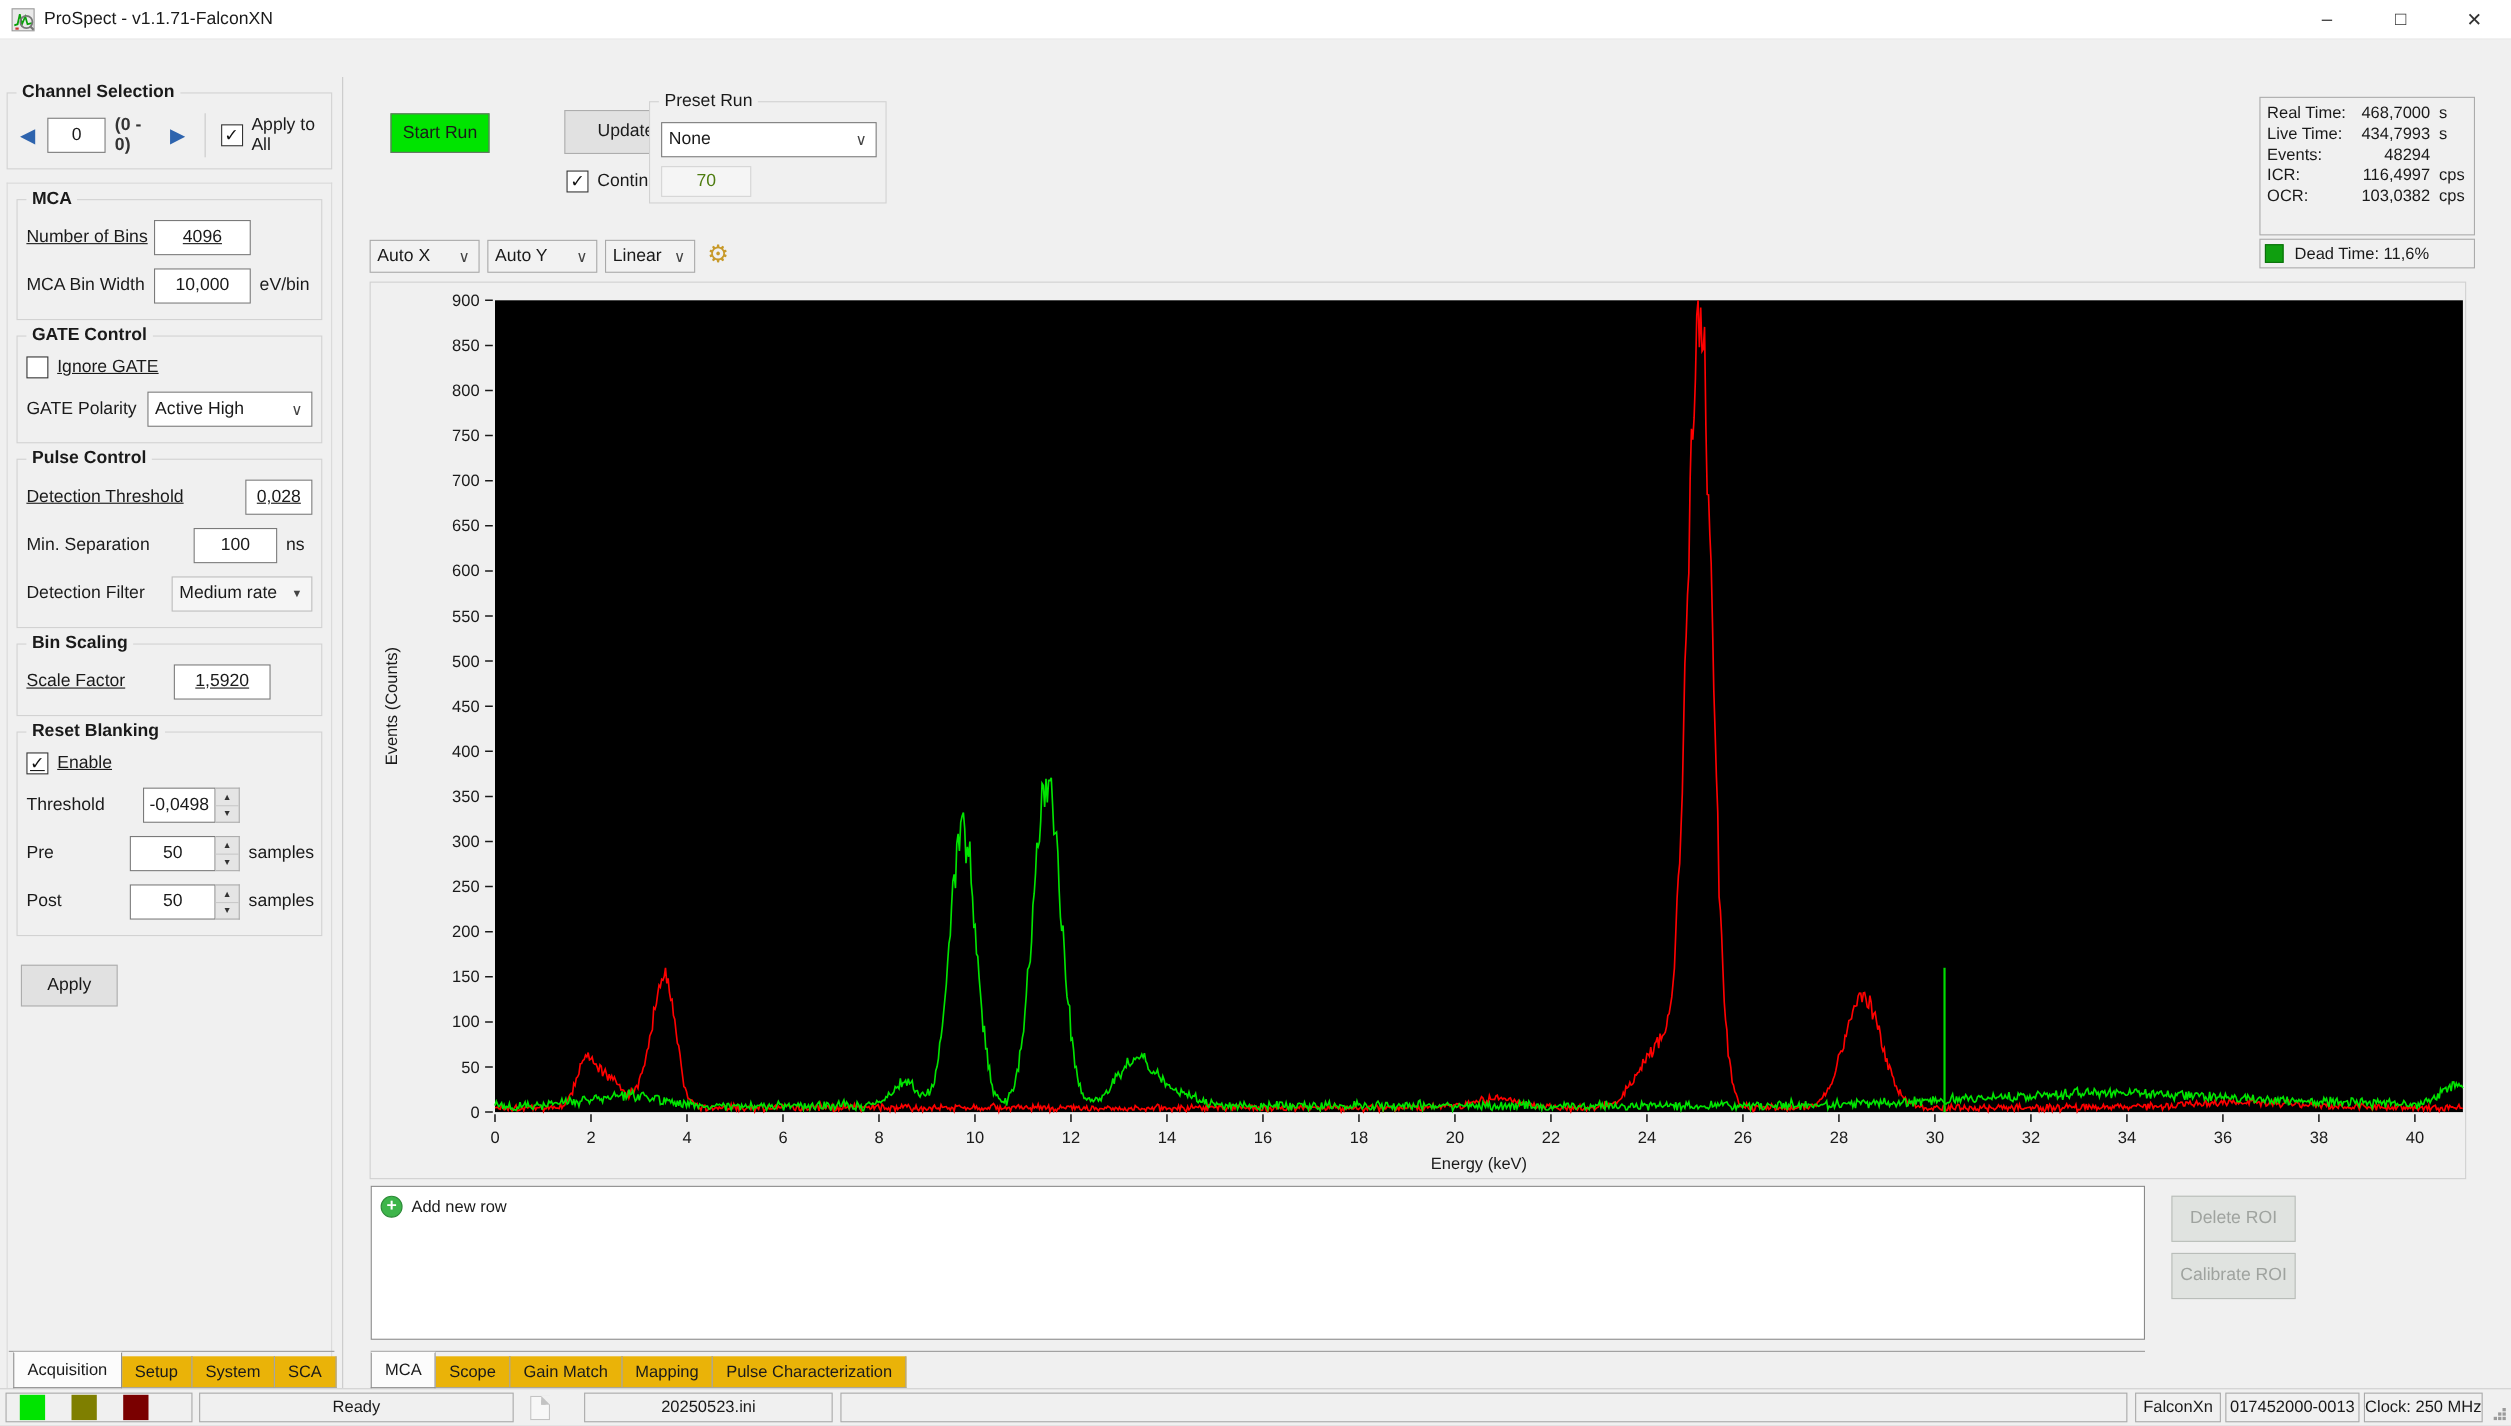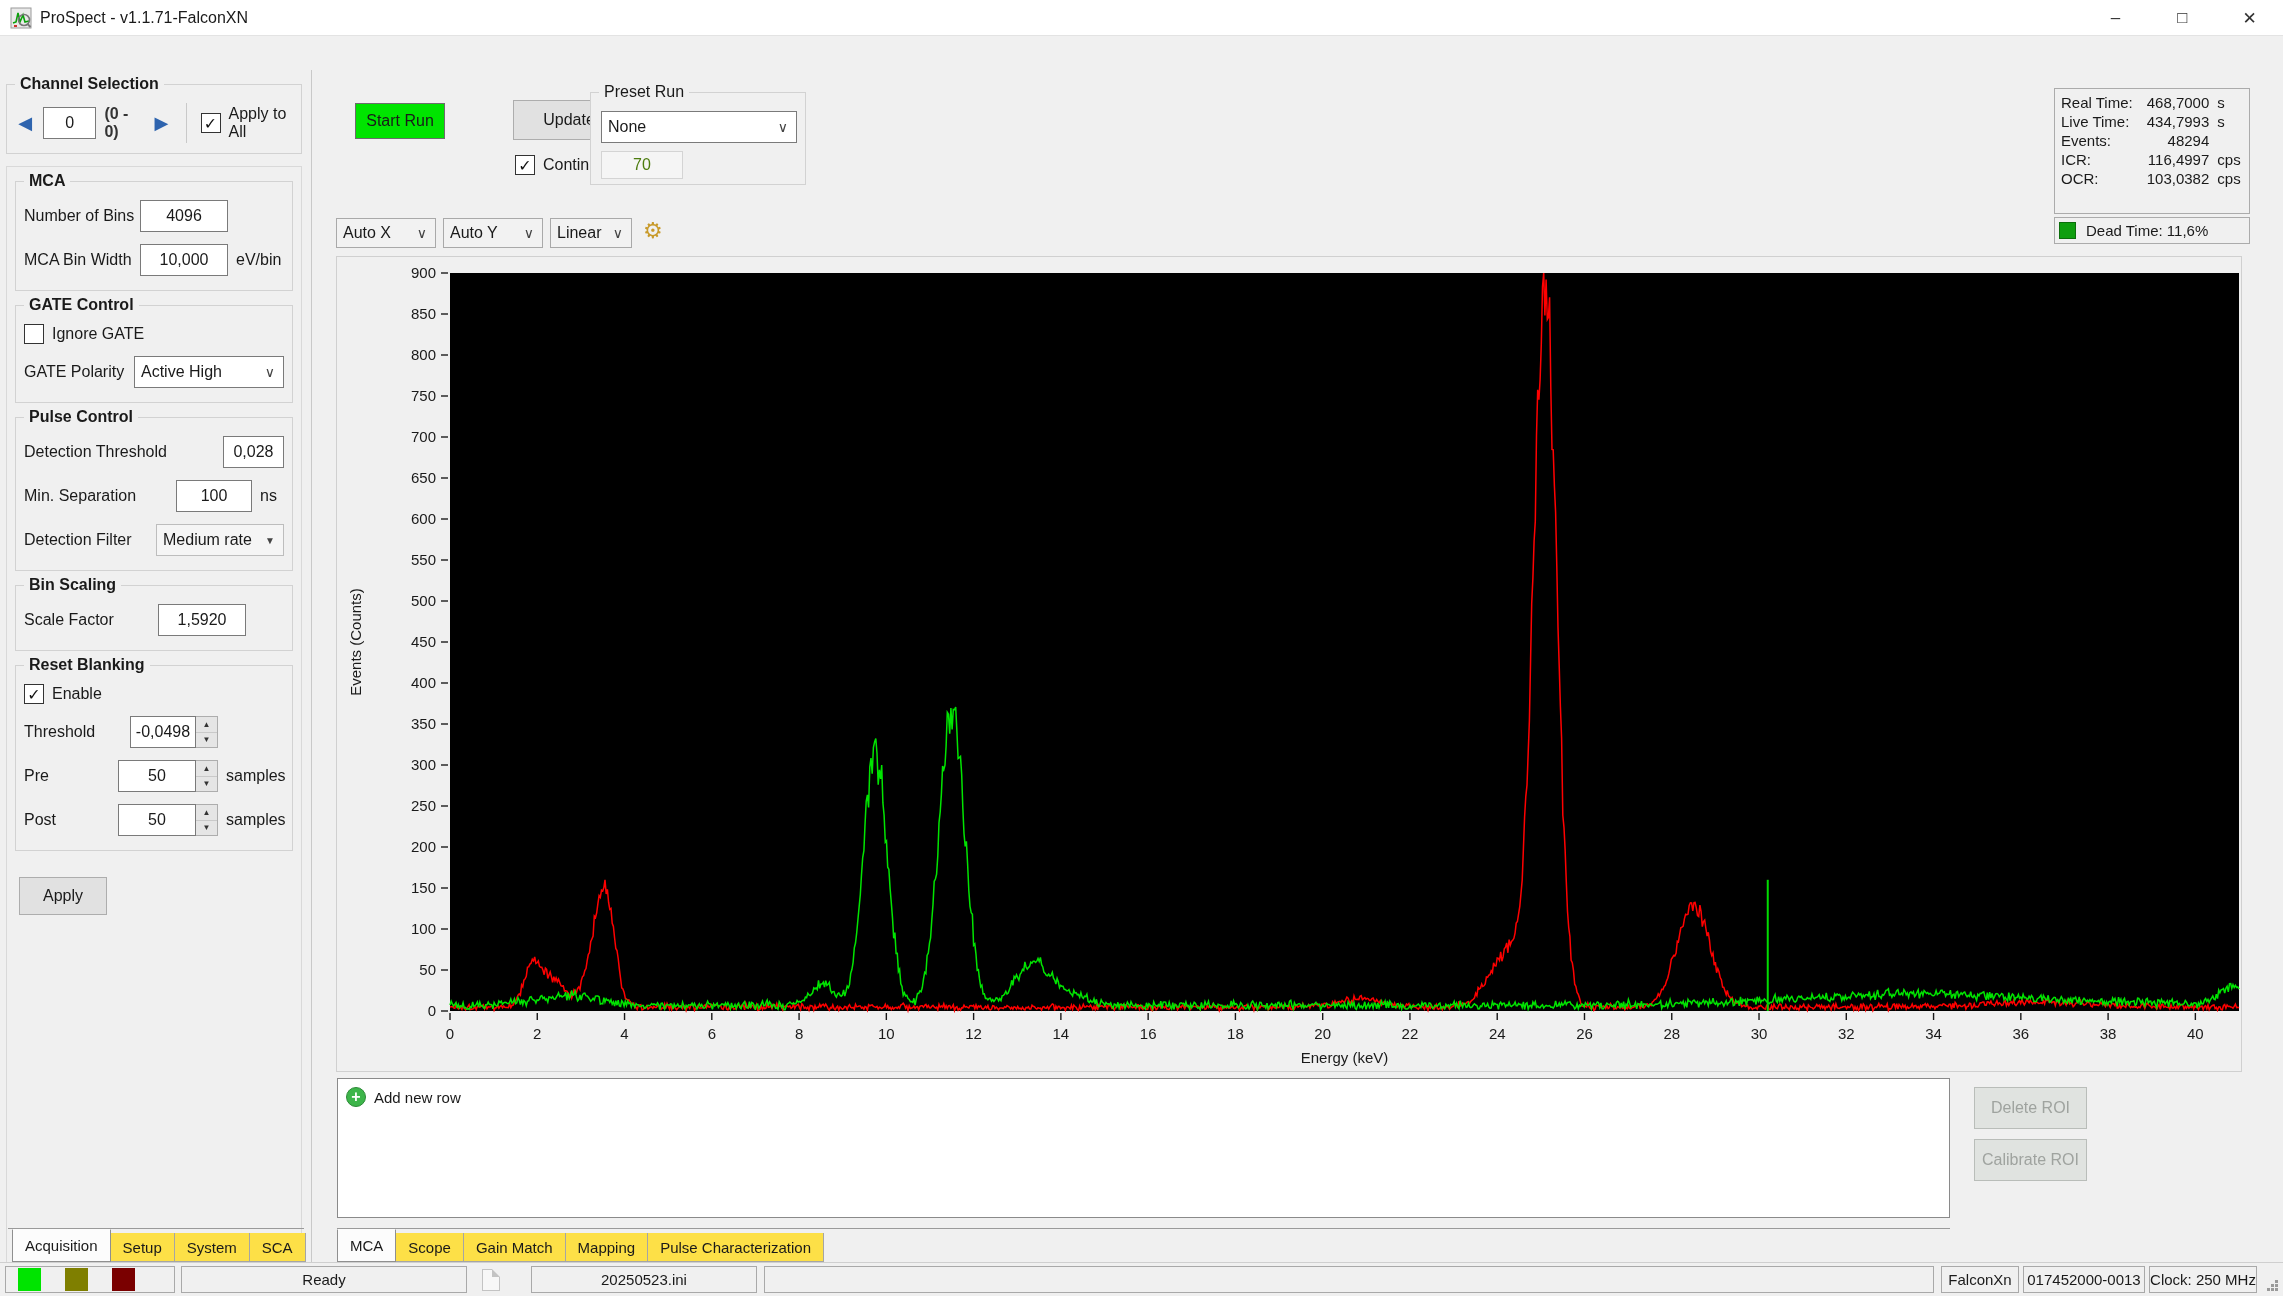--- a/index.html
+++ b/index.html
@@ -33,25 +33,25 @@
   .row { display:flex; align-items:center; }
   .unit { margin-left:8px; font-size:16px; white-space:nowrap; }
   
   #sidebar { position:absolute; left:0; top:70px; width:312px; height:1192px; border-right:1px solid #c9c9c9; }
   #channel-group { position:absolute; left:6px; top:14px; width:296px; height:70px; }
   #channel-group .row { padding:18px 0 0 8px; gap:8px; }
   .nav-arrow { color:#2e64ae; font-size:18px; width:22px; text-align:center; }
   #sidebar-page { position:absolute; left:6px; top:96px; width:296px; height:1128px; border:1px solid #d9d9d9; border-bottom:none; }
   .sgroup { margin:14px 8px 0 8px; padding:16px 8px 14px 8px; }
   .sgroup .row { margin-top:12px; }
-  .sgroup .row:first-of-type { margin-top:2px; }
+  .sgroup .row:first-of-type { margin-top:2px;text-decoration:underline; }
   .slabel { flex:1; font-size:16px; white-space:nowrap; }
   
   .tabbar { position:absolute; display:flex; align-items:flex-end; }
-  .tab { height:29px; display:flex; align-items:center; justify-content:center; padding:0 12px; font-size:15px; background:#fde047; border:1px solid #a5a5a5; border-top:none; margin-right:-1px; }
+  .tab { height:29px; display:flex; align-items:center; justify-content:center; padding:0 12px; font-size:15px; background:#eab308; border:1px solid #a5a5a5; border-top:none; margin-right:-1px; }
   .tab.active { height:33px; background:#fcfcfc; border:1px solid #8f8f8f; border-top:1px solid #fcfcfc; z-index:2; }
   
   #main { position:absolute; left:313px; top:70px; width:1970px; height:1192px; }
   #start-btn { position:absolute; left:42px; top:33px; width:90px; height:36px; border:1px solid #6d6d6d; }
   #update-btn { position:absolute; left:200px; top:30px; width:112px; height:40px; }
   #continuous-row { position:absolute; left:202px; top:85px; display:flex; align-items:center; gap:8px; }
   #preset-group { position:absolute; left:277px; top:22px; width:216px; height:93px; }
   #preset-combo { position:absolute; left:10px; top:18px; width:196px; }
   #preset-value { position:absolute; left:10px; top:58px; width:82px; height:28px; background:#f5f5f5; border:1px solid #d4d4d4; color:#4d7c0f; display:flex; align-items:center; justify-content:center; }
   #stats-panel { position:absolute; right:33px; top:18px; width:196px; height:126px; border:1px solid #ababab; background:#f0f0f0; font-size:15px; padding:4px 6px 0 6px; }

